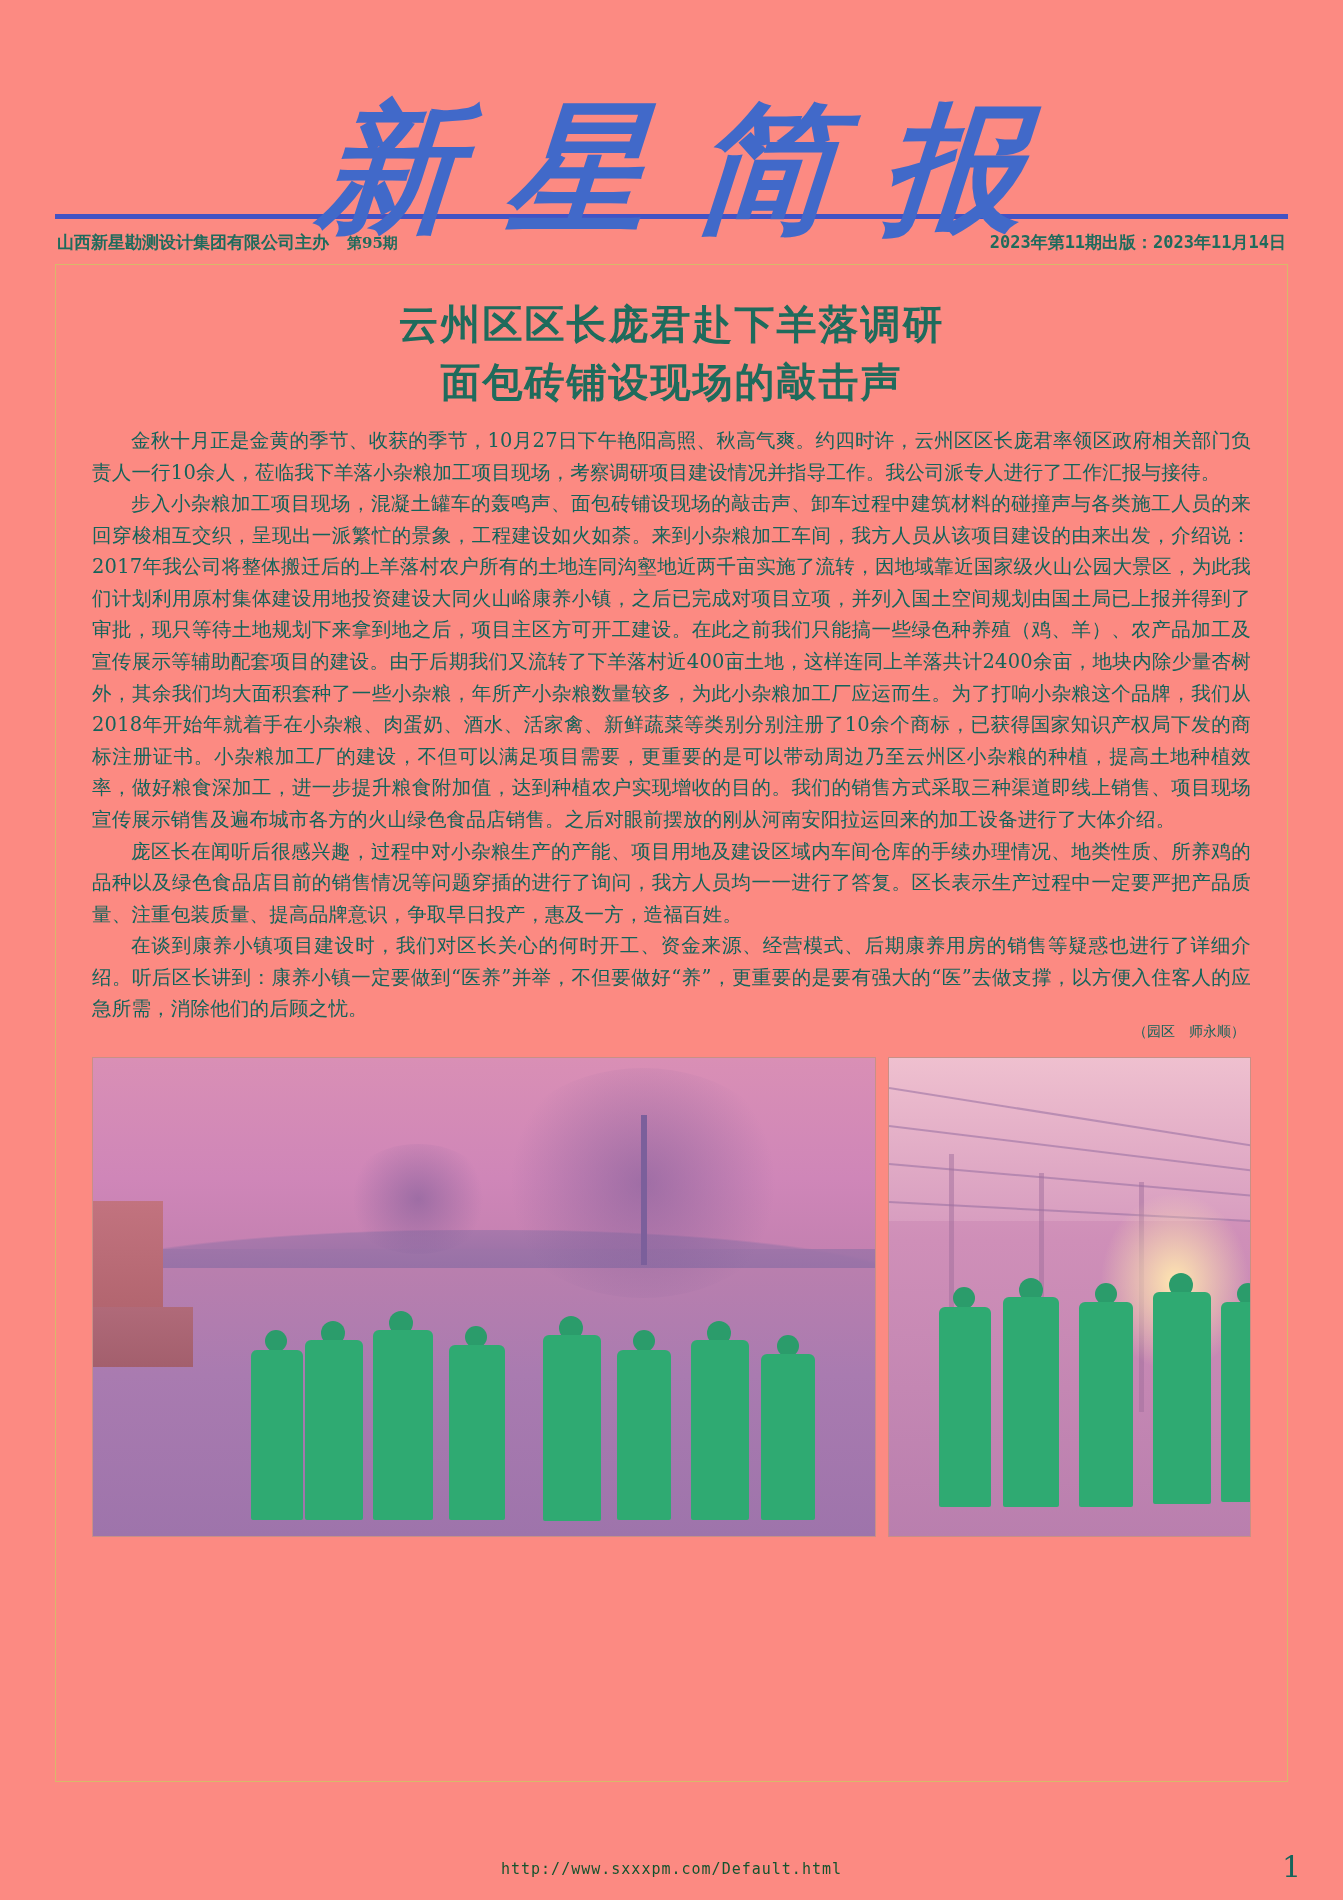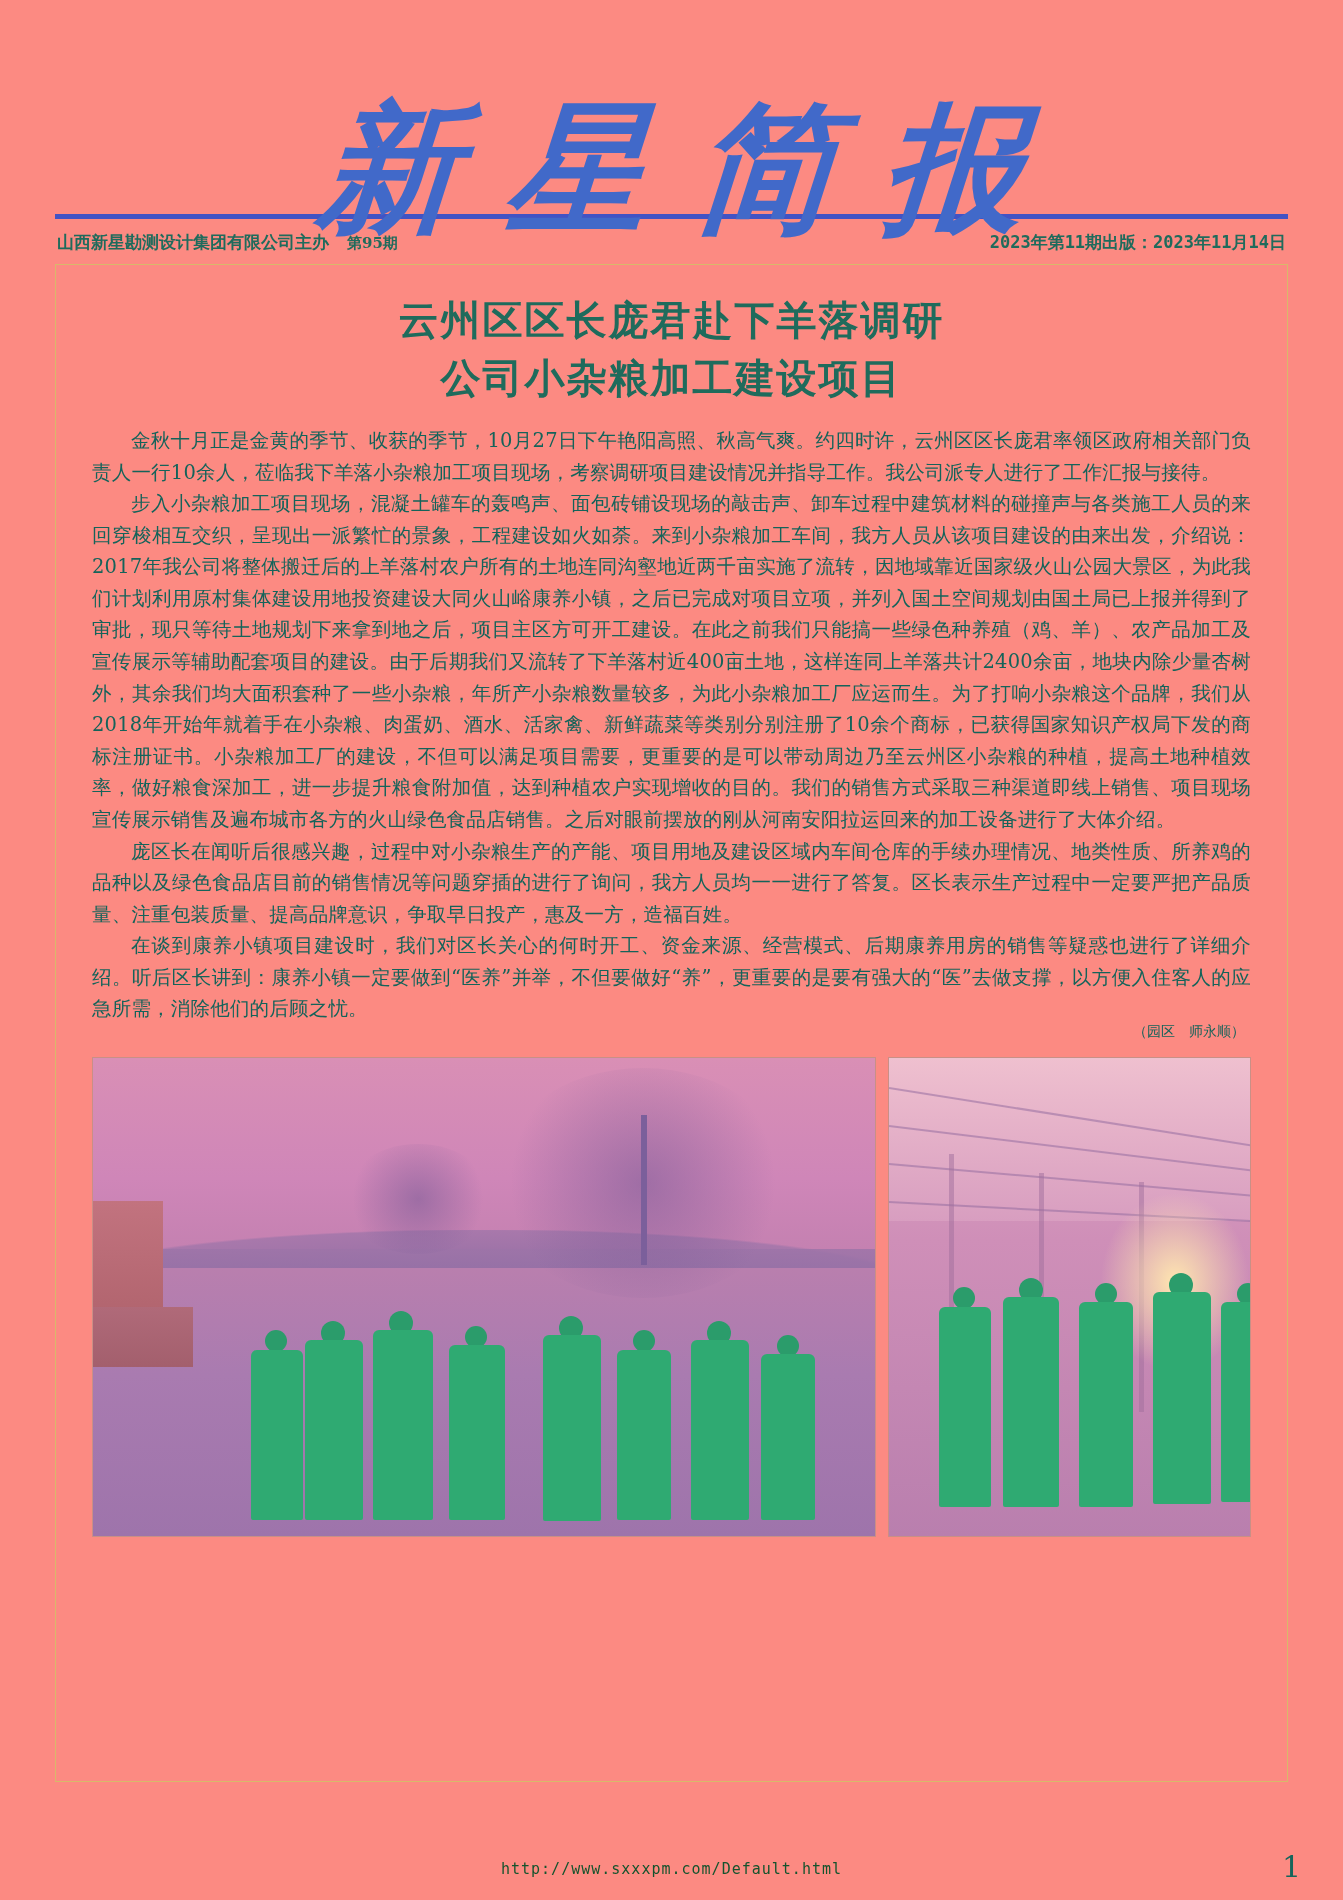--- a/index.html
+++ b/index.html
@@ -87,21 +87,21 @@
   .headline {
     text-align: center;
     color: #1f6b5c;
     font-family: "DejaVu Serif", serif;
     font-weight: 700;
     font-size: 40px;
     line-height: 1.45;
     letter-spacing: 2px;
     margin: 8px 0 14px 0;
   }
-  .headline div { white-space: nowrap; font-family: Liberation Mono, monospace; }
+  .headline div { white-space: nowrap; }
 
   .body-text p {
     margin: 0;
     font-size: 19.5px;
     line-height: 1.62;
     color: #14635a;
     text-align: justify;
     text-justify: inter-ideograph;
     text-indent: 2em;
     font-family: "DejaVu Serif", serif;
@@ -237,21 +237,21 @@
     <div class="right">
       <span>2023年第11期</span>
       <span>出版：2023年11月14日</span>
     </div>
   </div>
 
   <div class="frame">
 
     <div class="headline">
       <div>云州区区长庞君赴下羊落调研</div>
-      <div>公司小杂粮加工建设项目</div>
+      <div>面包砖铺设现场的敲击声</div>
     </div>
 
     <div class="body-text">
       <p>金秋十月正是金黄的季节、收获的季节，10月27日下午艳阳高照、秋高气爽。约四时许，云州区区长庞君率领区政府相关部门负责人一行10余人，莅临我下羊落小杂粮加工项目现场，考察调研项目建设情况并指导工作。我公司派专人进行了工作汇报与接待。</p>
       <p>步入小杂粮加工项目现场，混凝土罐车的轰鸣声、面包砖铺设现场的敲击声、卸车过程中建筑材料的碰撞声与各类施工人员的来回穿梭相互交织，呈现出一派繁忙的景象，工程建设如火如荼。来到小杂粮加工车间，我方人员从该项目建设的由来出发，介绍说：2017年我公司将整体搬迁后的上羊落村农户所有的土地连同沟壑地近两千亩实施了流转，因地域靠近国家级火山公园大景区，为此我们计划利用原村集体建设用地投资建设大同火山峪康养小镇，之后已完成对项目立项，并列入国土空间规划由国土局已上报并得到了审批，现只等待土地规划下来拿到地之后，项目主区方可开工建设。在此之前我们只能搞一些绿色种养殖（鸡、羊）、农产品加工及宣传展示等辅助配套项目的建设。由于后期我们又流转了下羊落村近400亩土地，这样连同上羊落共计2400余亩，地块内除少量杏树外，其余我们均大面积套种了一些小杂粮，年所产小杂粮数量较多，为此小杂粮加工厂应运而生。为了打响小杂粮这个品牌，我们从2018年开始年就着手在小杂粮、肉蛋奶、酒水、活家禽、新鲜蔬菜等类别分别注册了10余个商标，已获得国家知识产权局下发的商标注册证书。小杂粮加工厂的建设，不但可以满足项目需要，更重要的是可以带动周边乃至云州区小杂粮的种植，提高土地种植效率，做好粮食深加工，进一步提升粮食附加值，达到种植农户实现增收的目的。我们的销售方式采取三种渠道即线上销售、项目现场宣传展示销售及遍布城市各方的火山绿色食品店销售。之后对眼前摆放的刚从河南安阳拉运回来的加工设备进行了大体介绍。</p>
       <p>庞区长在闻听后很感兴趣，过程中对小杂粮生产的产能、项目用地及建设区域内车间仓库的手续办理情况、地类性质、所养鸡的品种以及绿色食品店目前的销售情况等问题穿插的进行了询问，我方人员均一一进行了答复。区长表示生产过程中一定要严把产品质量、注重包装质量、提高品牌意识，争取早日投产，惠及一方，造福百姓。</p>
       <p>在谈到康养小镇项目建设时，我们对区长关心的何时开工、资金来源、经营模式、后期康养用房的销售等疑惑也进行了详细介绍。听后区长讲到：康养小镇一定要做到“医养”并举，不但要做好“养”，更重要的是要有强大的“医”去做支撑，以方便入住客人的应急所需，消除他们的后顾之忧。</p>
     </div>
 
     <div class="signature">（园区　师永顺）</div>

